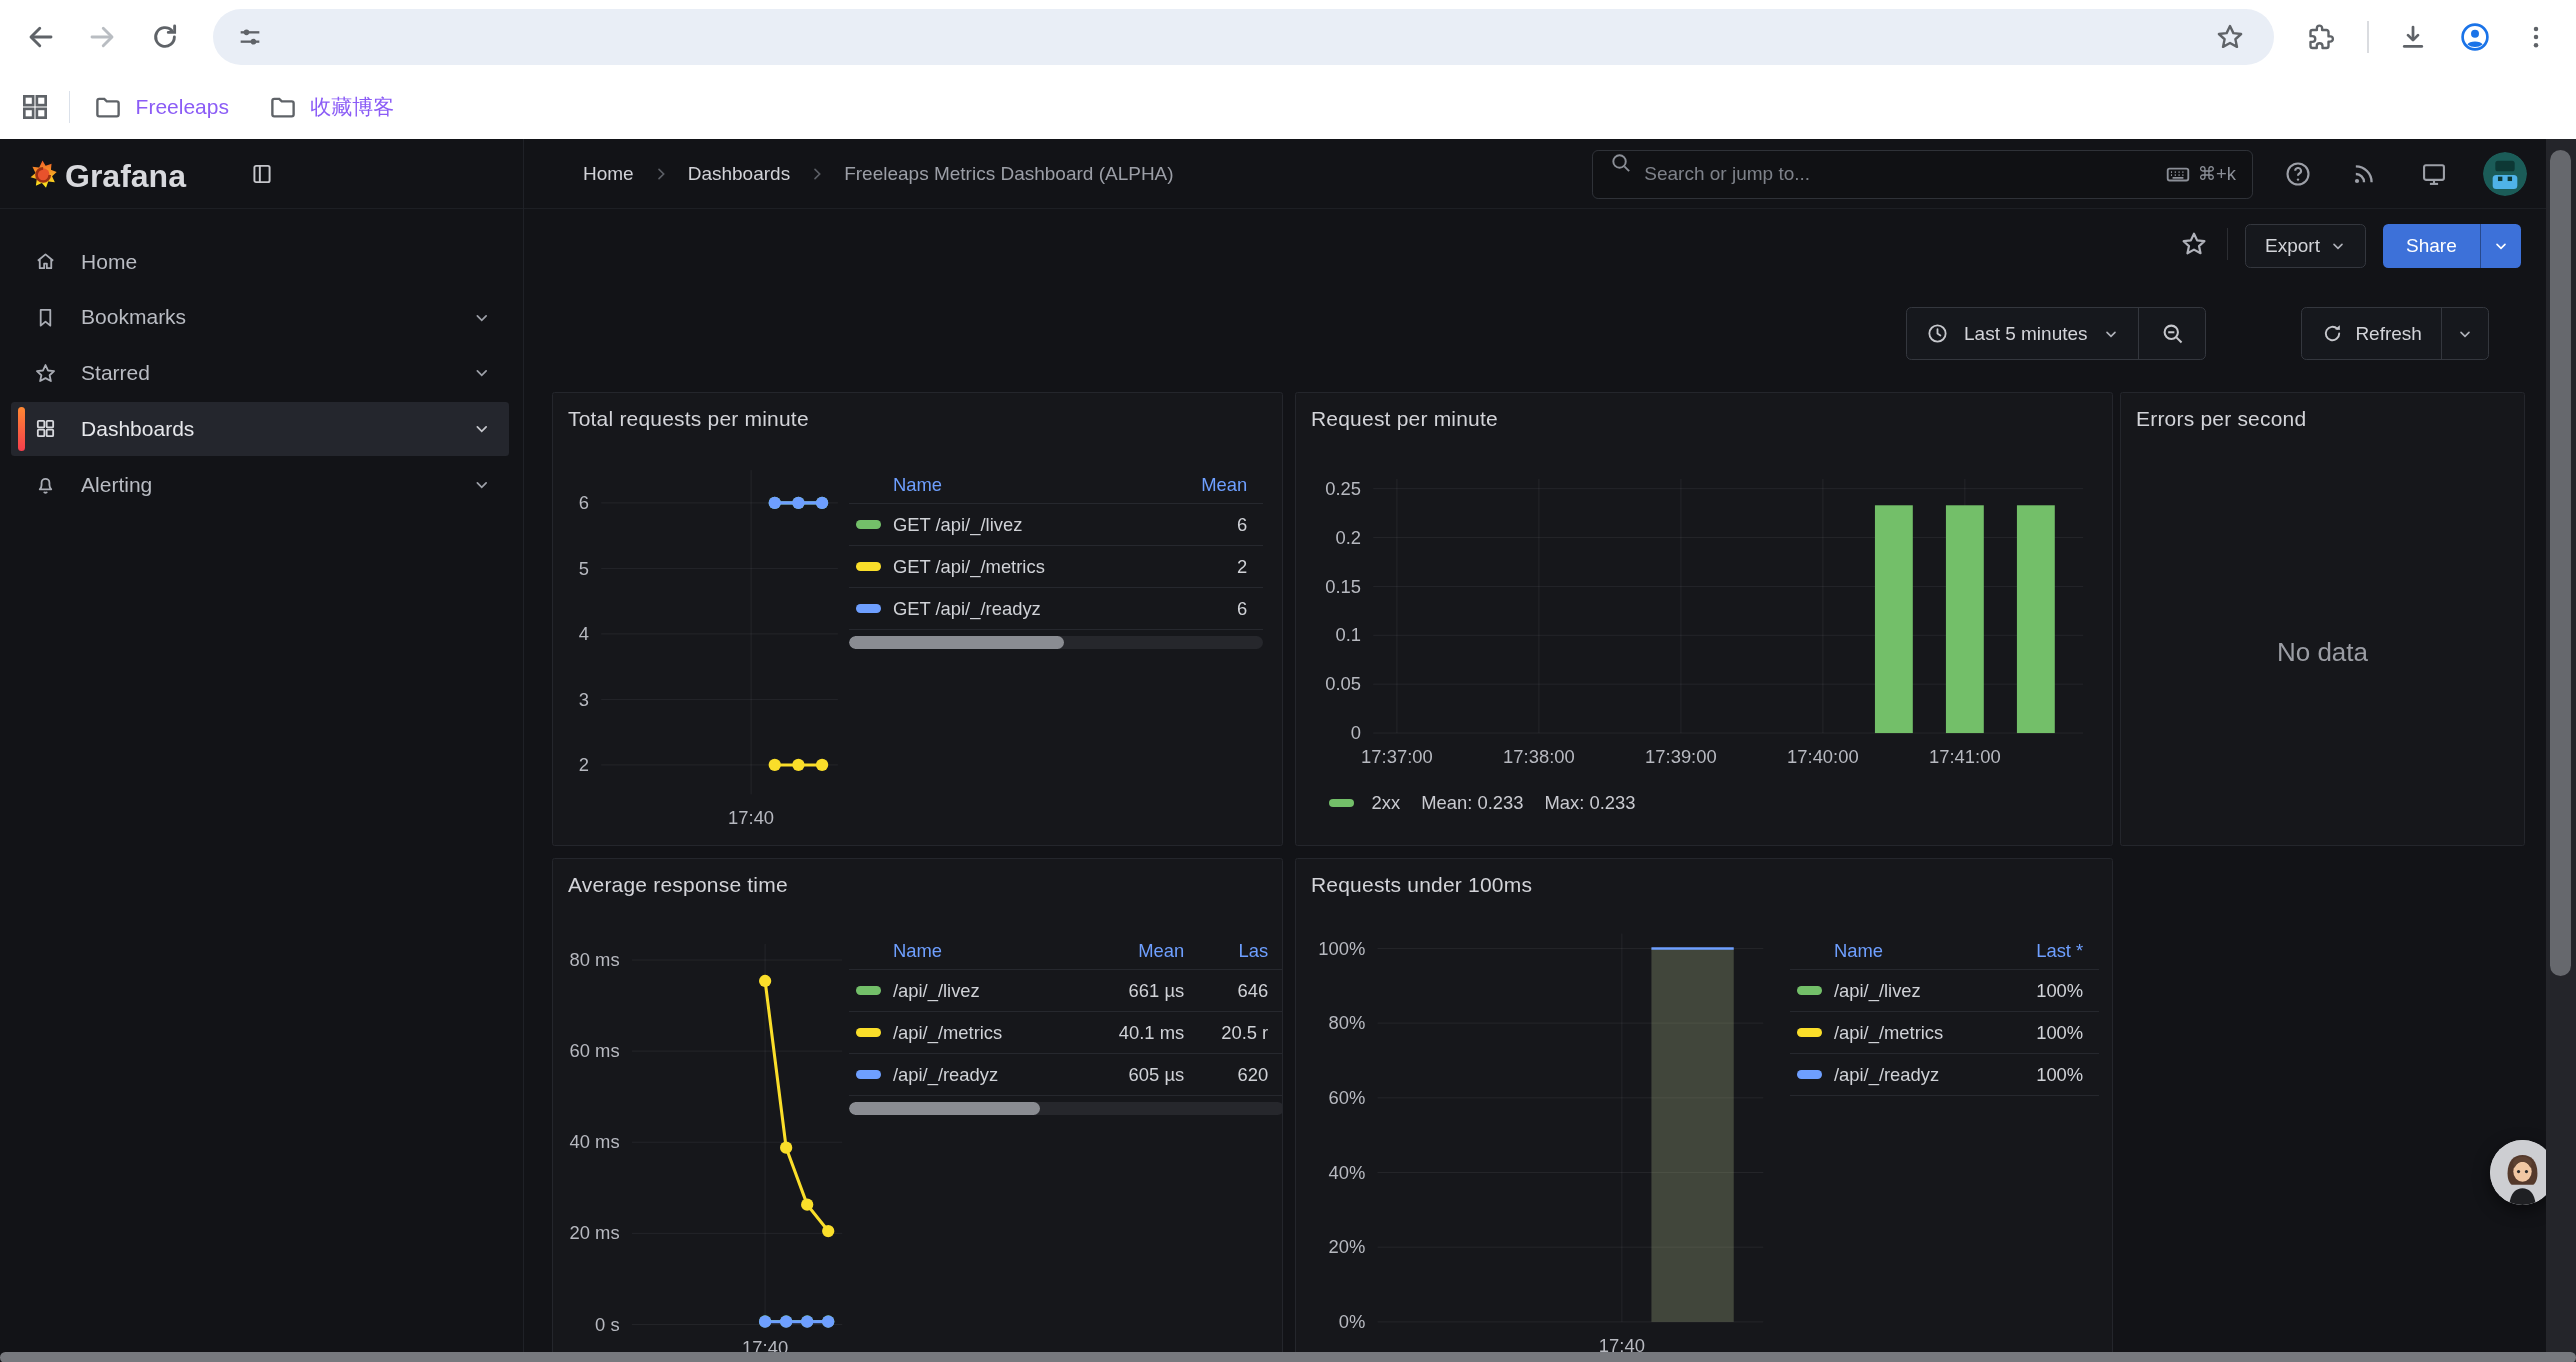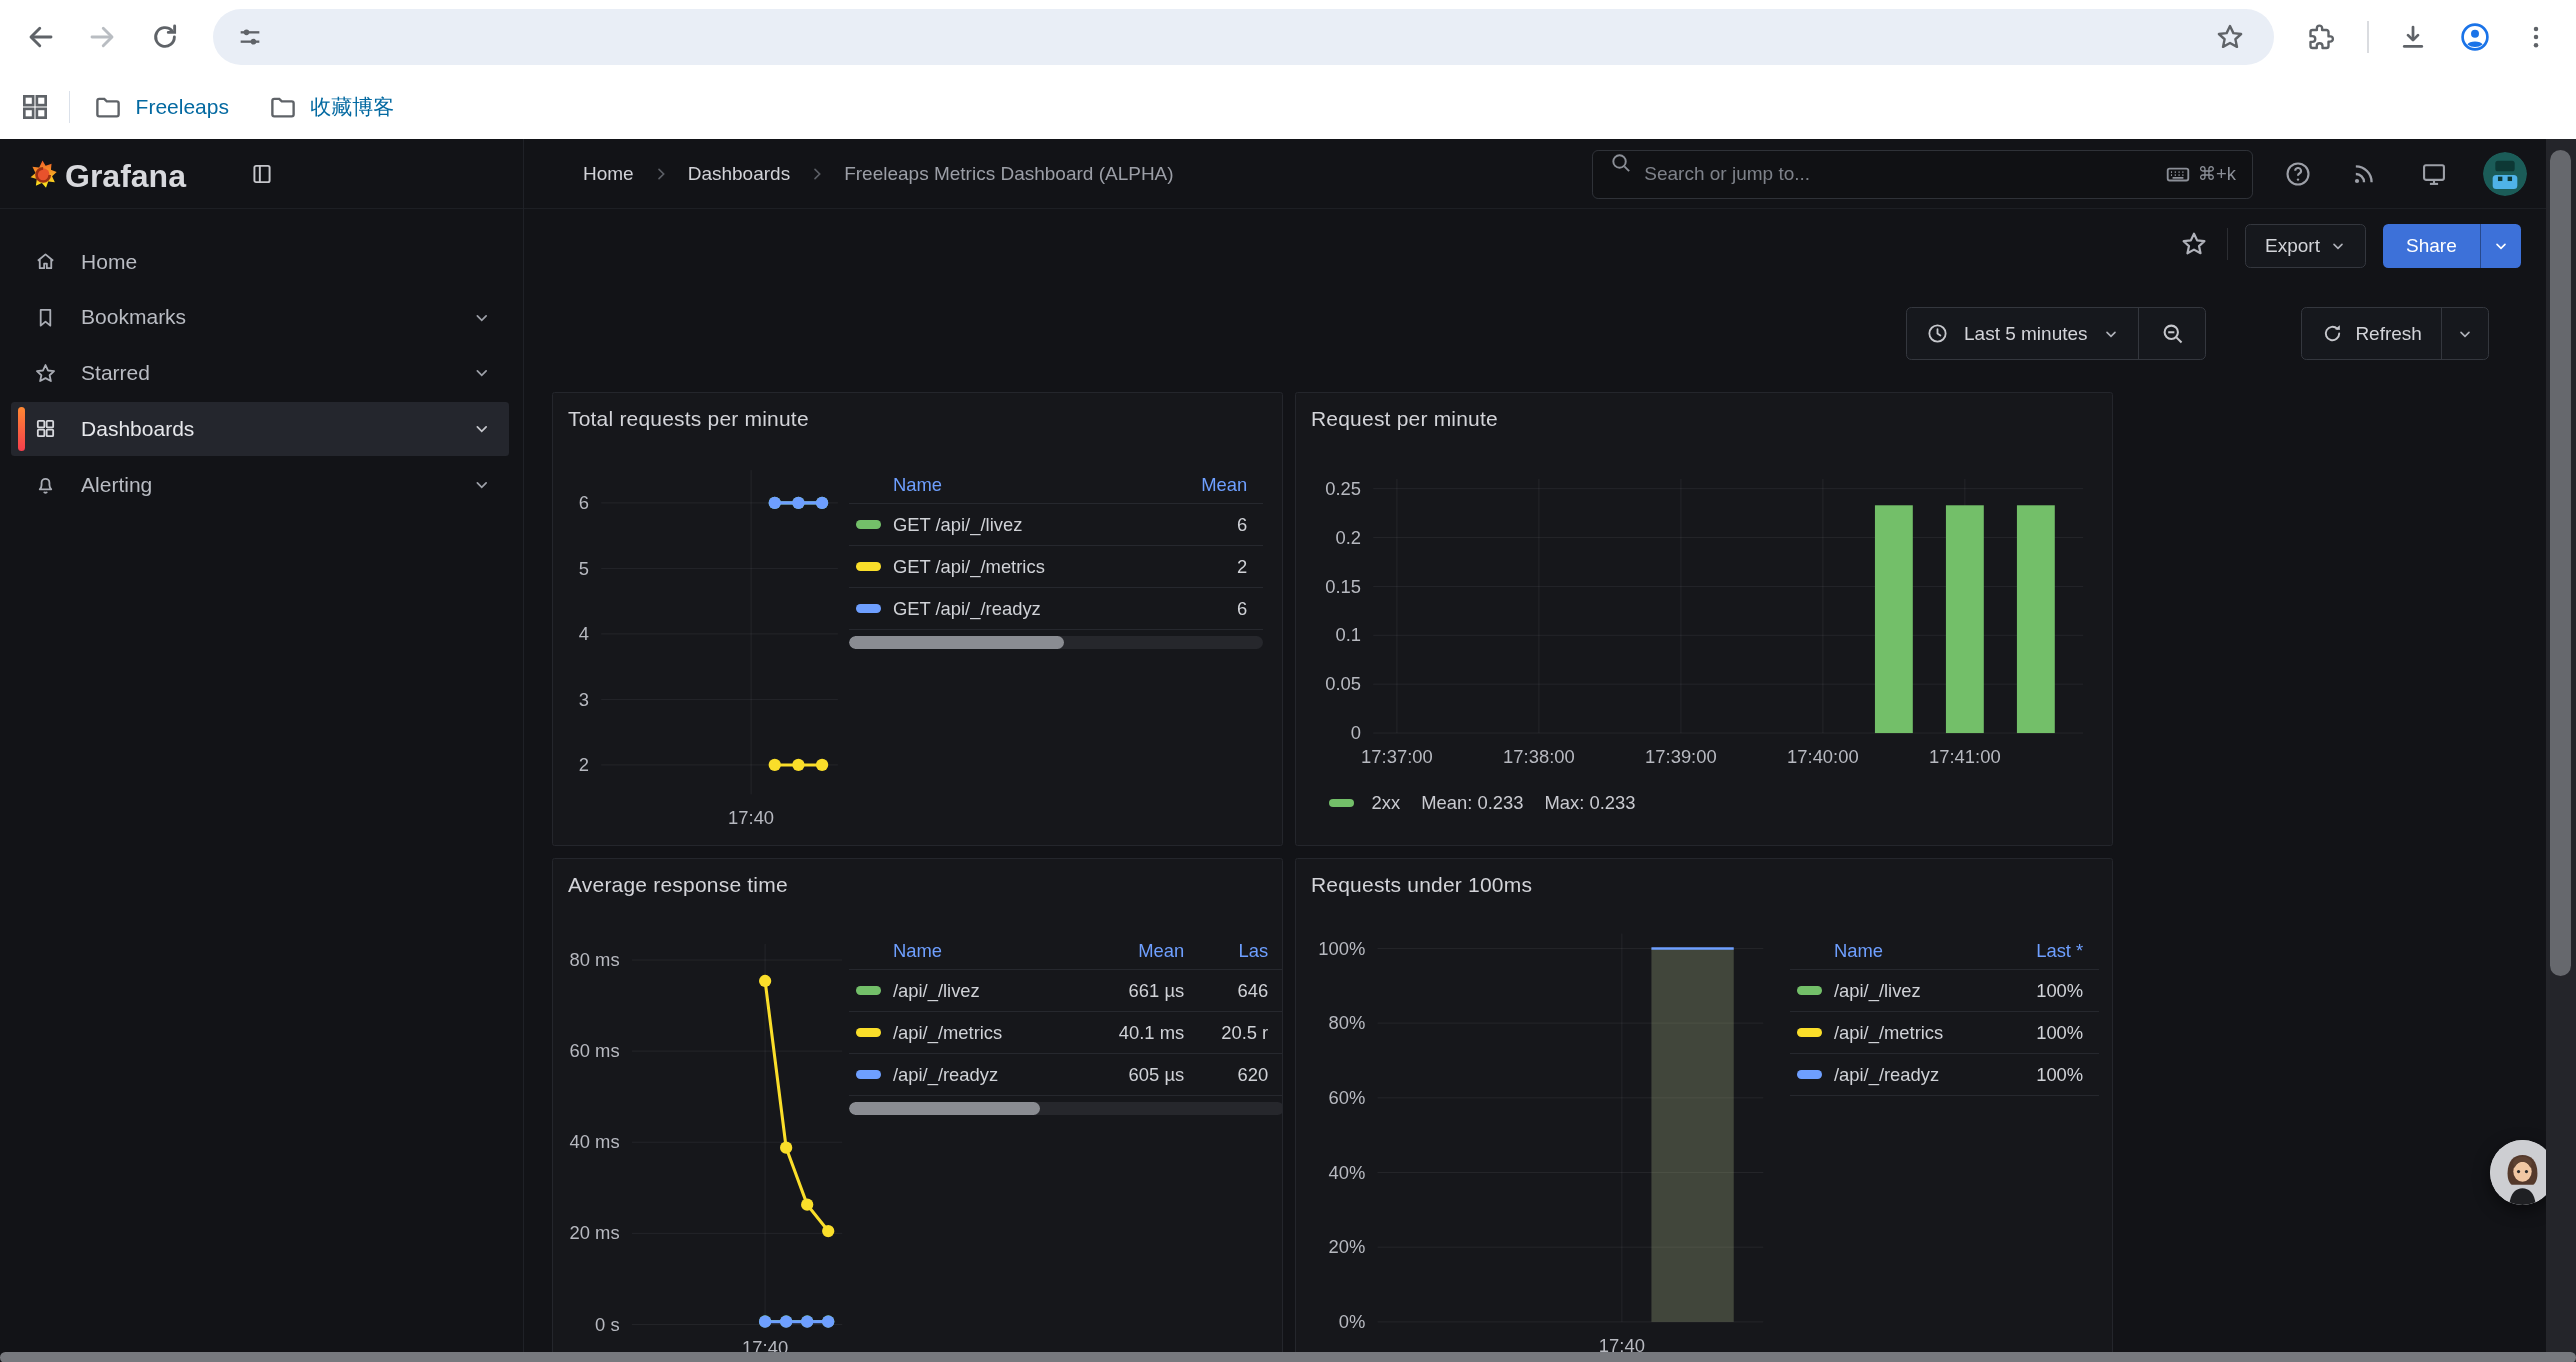--- a/index.html
+++ b/index.html
@@ -6,21 +6,21 @@
   html,body{width:2576px;height:1363px;overflow:hidden;background:#121317;
     font-family:"Liberation Sans",sans-serif;-webkit-font-smoothing:antialiased}
   #screen{position:relative;width:2576px;height:1363px;overflow:hidden}
   
   .chrome{position:absolute;left:0;top:0;width:2576px;height:139px;background:#ffffff}
   .tb-icon{position:absolute;width:35px;height:35px;color:#5f6368;display:flex;align-items:center;justify-content:center}
   .urlbar{position:absolute;left:213px;top:8.8px;width:2061px;height:56px;background:#e9eef6;border-radius:28px;
     display:flex;align-items:center;padding:0 23px;gap:17.5px}
   .url-text{font-size:24px;color:#1f1f1f;white-space:nowrap;overflow:hidden}
   .bookmarks{position:absolute;left:0;top:75px;width:2576px;height:63px;background:#fff;display:flex;align-items:center}
-  .bm-item{display:flex;align-items:center;gap:12.3px;color:#0369a1;font-size:21px;margin-right:39px}
+  .bm-item{display:flex;align-items:center;gap:12.3px;color:#8b5cf6;font-size:21px;margin-right:39px}
   .bm-div{width:1.8px;height:32px;background:#dbe1ea;margin:0 23px 0 17.5px}
   
   .gf{position:absolute;left:0;top:139px;width:2576px;height:1224px;background:#121317}
   .topnav{position:absolute;left:0;top:0;width:2576px;height:70px;border-bottom:0.9px solid #1d1f24;background:#121317}
   .brand{position:absolute;left:65px;top:19px;font-size:32px;font-weight:600;color:#d8d9dd}
   .crumb{position:absolute;top:0;height:70px;display:flex;align-items:center;gap:19px;left:583px}
   .crumb span{font-size:19px;color:#d1d2d7}
   .crumb .dim{color:#9b9ea6}
   .crumb .chev{color:#5c5f66;display:flex}
   .search{position:absolute;left:1592px;top:10.5px;width:661px;height:49px;background:#101114;border:0.9px solid #2f3238;
@@ -463,20 +463,24 @@
       <div class="inline-legend" style="left:33px;top:399px">
         <span style="display:inline-flex;align-items:center;gap:18px">
           <i class="pill" style="background:#73BF69"></i>
           <span>2xx</span>
         </span>
         <span>Mean: 0.233</span>
         <span>Max: 0.233</span>
       </div>
     </section>
 
+    <section class="panel" style="left:2120px;top:253px;width:405px;height:454px">
+      <h2 class="ptitle">Errors per second</h2>
+      <div class="nodata" style="top:244px">No data</div>
+    </section>
 
     <section class="panel" style="left:552px;top:719px;width:731px;height:526px">
       <h2 class="ptitle">Average response time</h2>
       <svg class="chart" width="731" height="526" viewBox="0 0 834 600">
           <line x1="90" x2="330" y1="115.19161676646706" y2="115.19161676646706" stroke="rgba(204,204,220,0.09)" stroke-width="1"></line>
           <text x="76" y="122.19161676646706" text-anchor="end" fill="#b7b9c0" font-size="21">80 ms</text>
           <line x1="90" x2="330" y1="219.14371257485033" y2="219.14371257485033" stroke="rgba(204,204,220,0.09)" stroke-width="1"></line>
           <text x="76" y="226.14371257485033" text-anchor="end" fill="#b7b9c0" font-size="21">60 ms</text>
           <line x1="90" x2="330" y1="323.09580838323353" y2="323.09580838323353" stroke="rgba(204,204,220,0.09)" stroke-width="1"></line>
           <text x="76" y="330.09580838323353" text-anchor="end" fill="#b7b9c0" font-size="21">40 ms</text>

